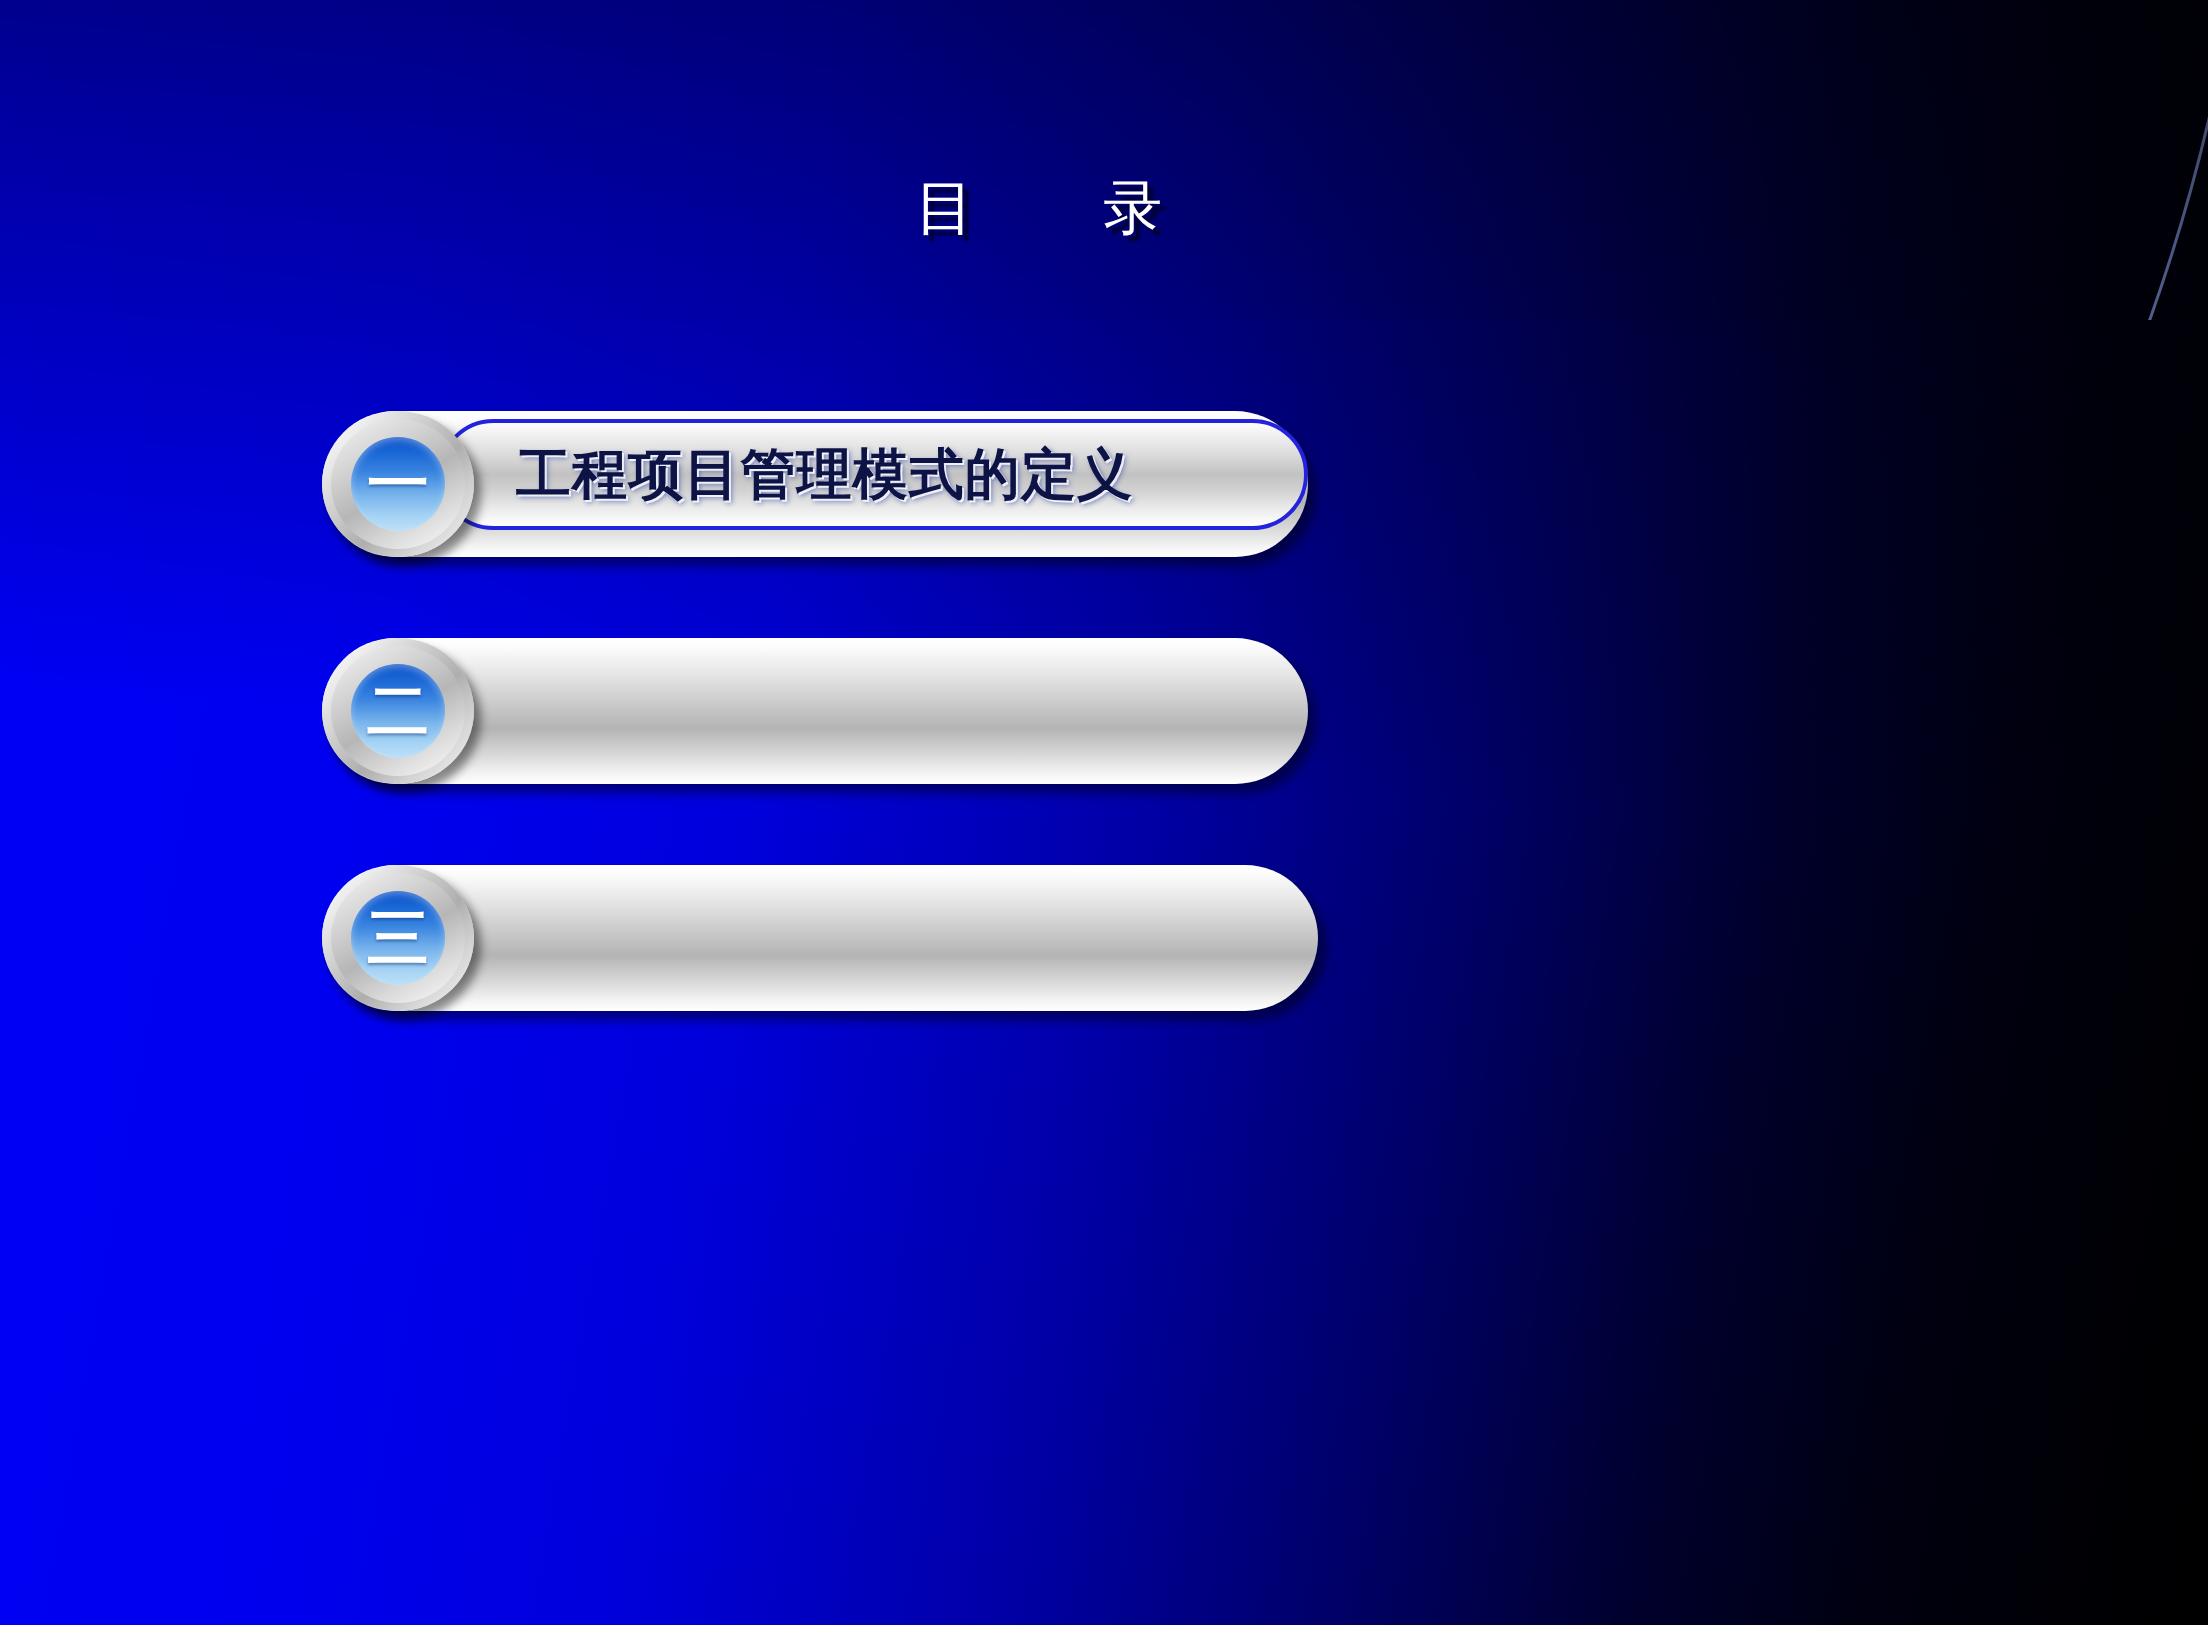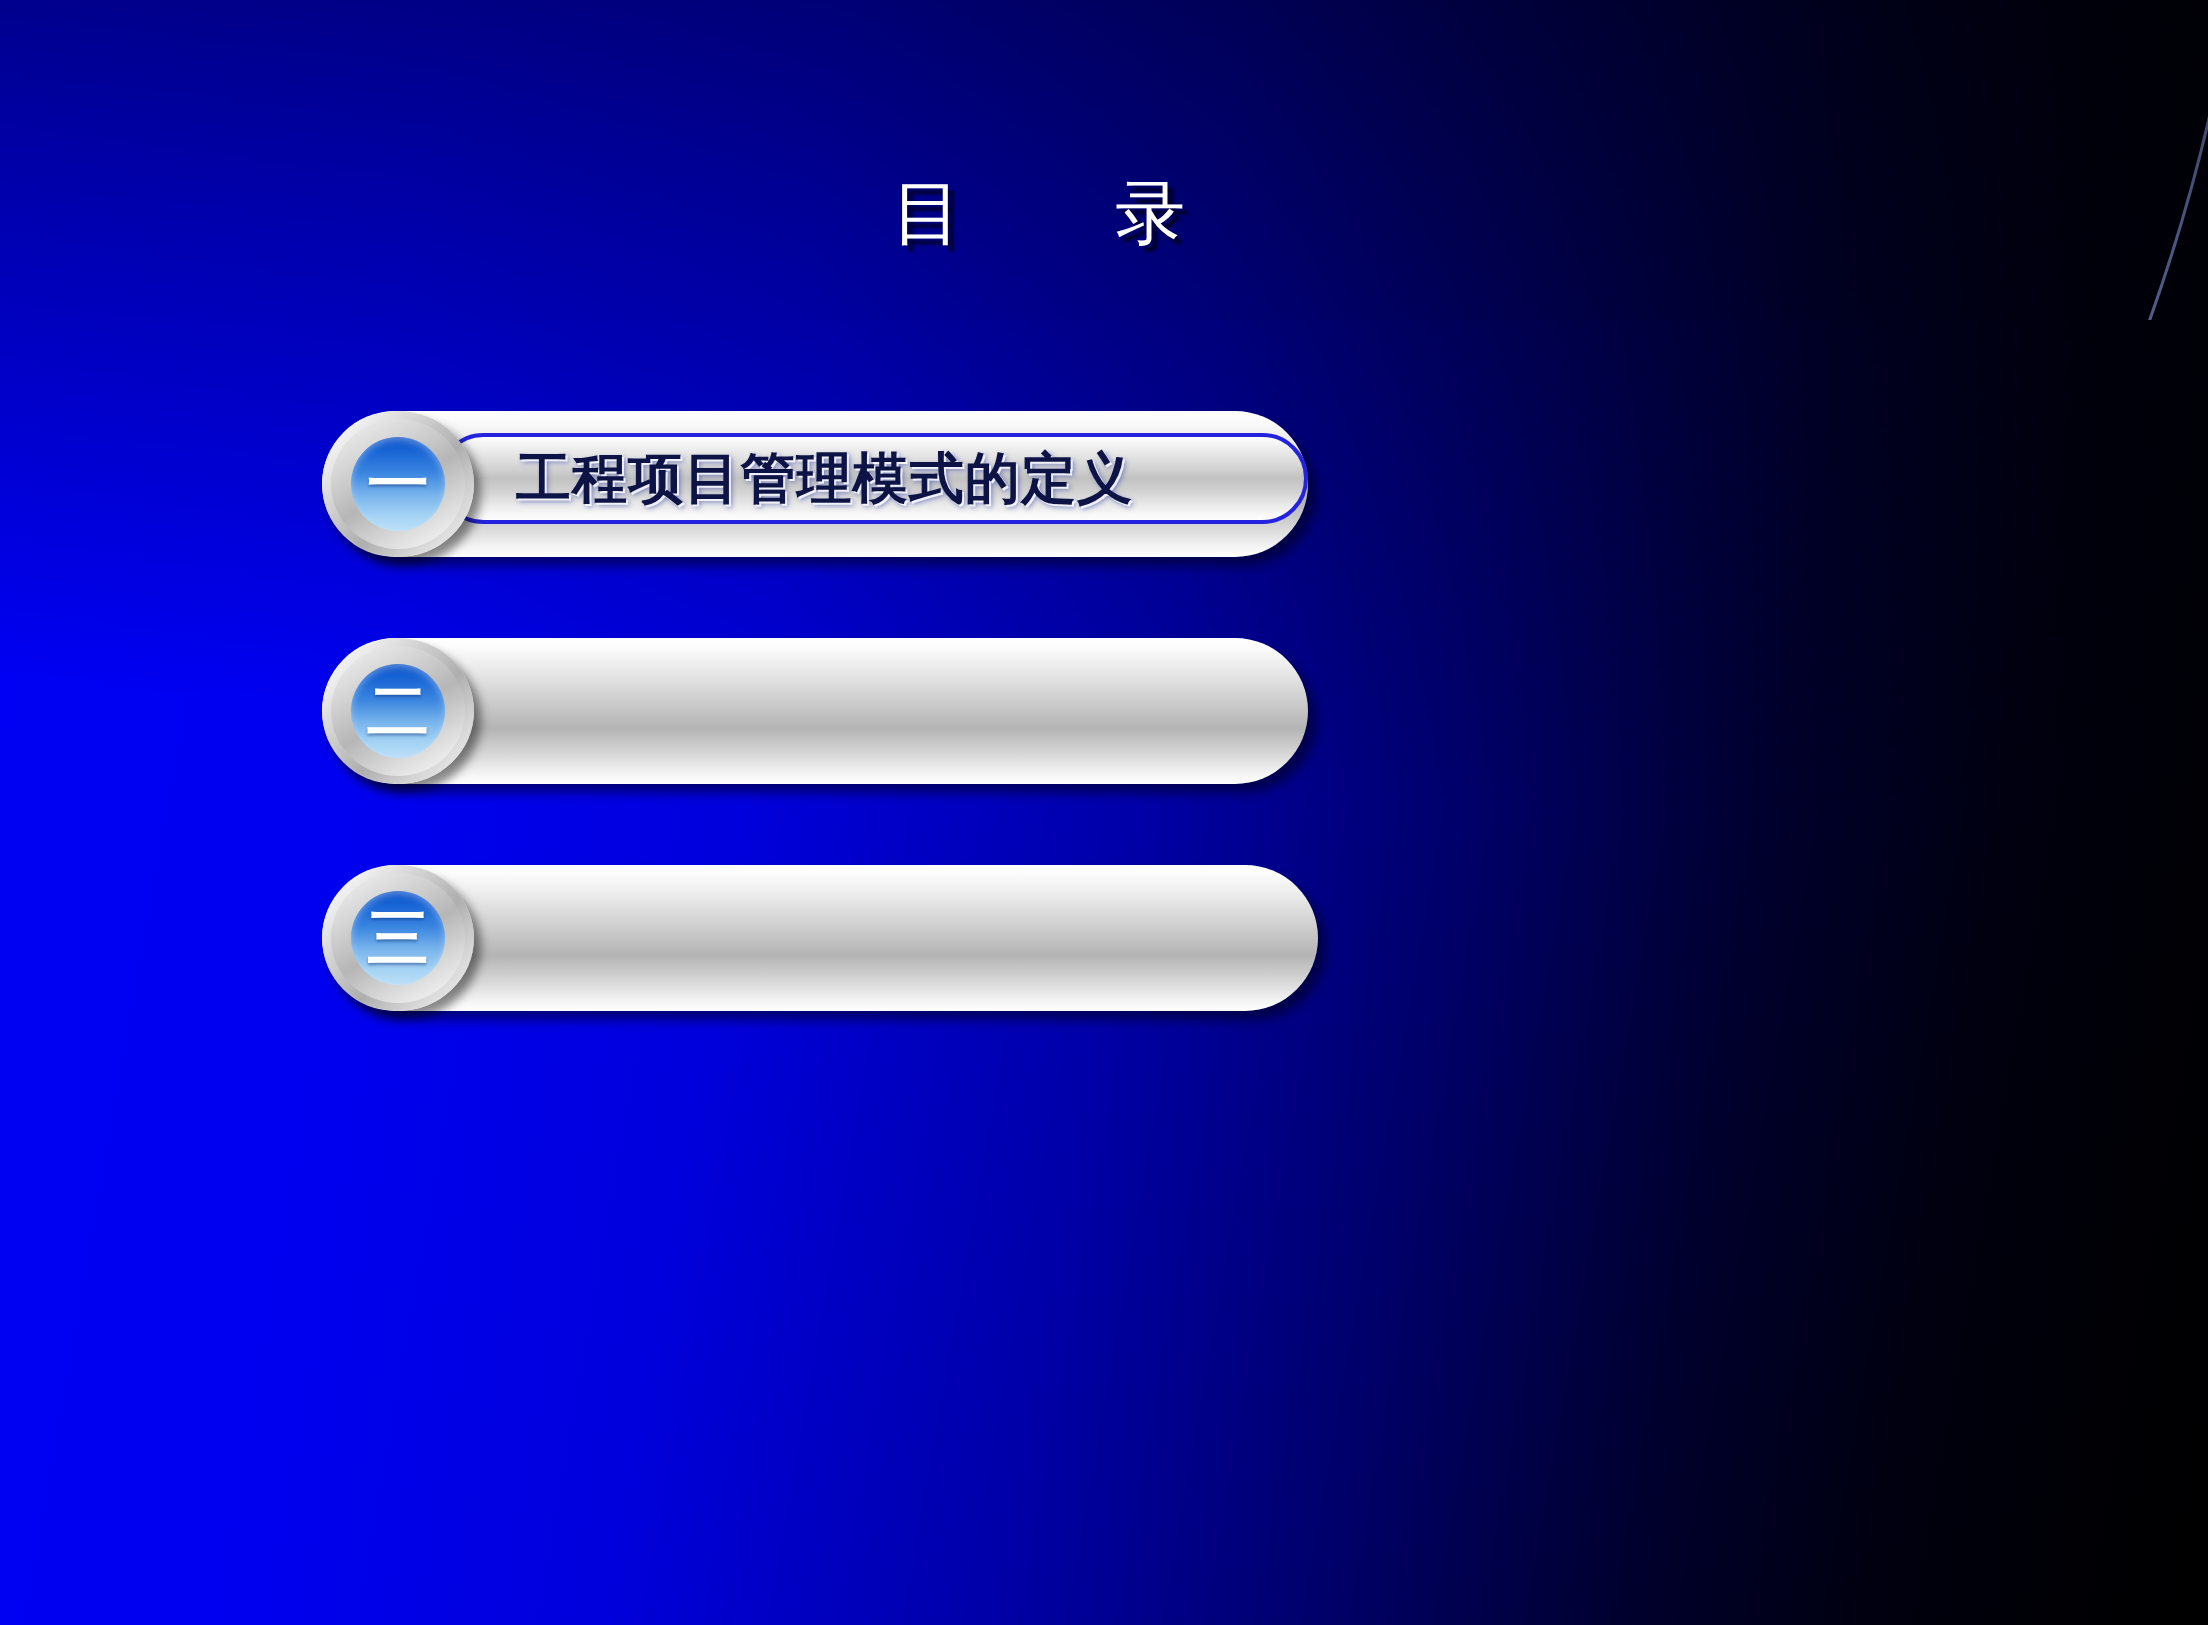--- a/index.html
+++ b/index.html
@@ -121,21 +121,21 @@
   }
 
   
   .title {
     position: absolute;
     left: 0;
     top: 178px;
     width: 2080px;
     text-align: center;
     font-family: "DejaVu Sans", "Liberation Sans", sans-serif;
-    font-size: 70px;
+    font-size: 59px;
     line-height: 1;
     letter-spacing: 0.04em;
     color: #ffffff;
     text-shadow: 6px 6px 3px rgba(0,0,0,0.62);
     white-space: pre;
   }
 
   
   .toc {
     position: absolute;
@@ -165,22 +165,22 @@
         #b4b4b4 62%,
         #d8d8d8 80%,
         #f4f4f4 93%,
         #ffffff 100%);
     box-shadow: 8px 9px 11px rgba(0,0,0,0.45);
   }
 
   
   .inner-pill {
     position: absolute;
-    top: 28px;
-    height: 91px;
+    top: 14px;
+    height: 111px;
     border-radius: 61px;
     border: 4px solid #2323dd;
     background: linear-gradient(180deg,
         #fdfdfd 0%,
         #f2f2f2 10%,
         #dcdcdc 30%,
         #c2c2c2 50%,
         #d2d2d2 66%,
         #eaeaea 82%,
         #f8f8f8 94%,

